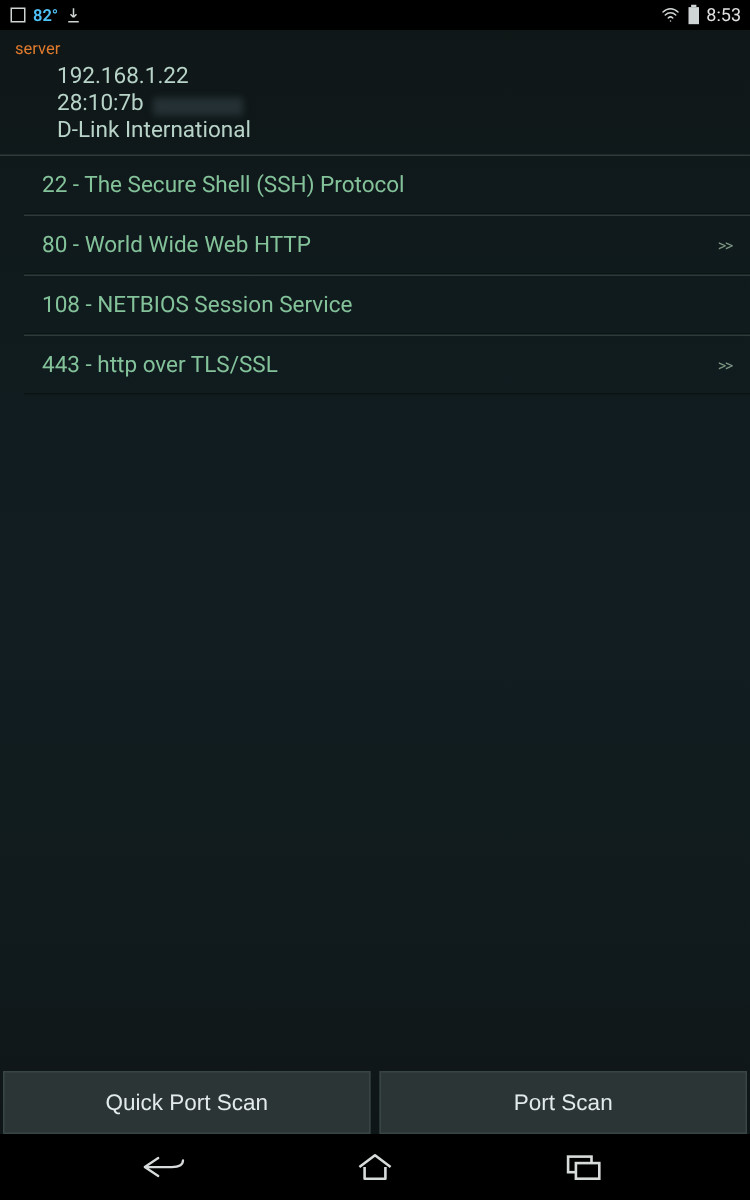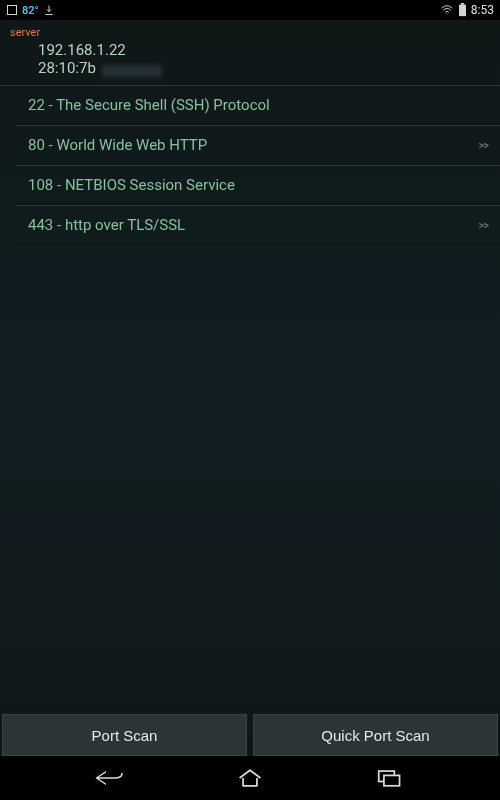--- a/index.html
+++ b/index.html
@@ -115,42 +115,43 @@
   </div>
 
 
   <div class="server-header">
     <div class="name">server</div>
     <div class="line">192.168.1.22</div>
     <div class="line mac">
       <span>28:10:7b</span>
       <span class="redact"></span>
     </div>
+    <div class="line">D-Link International</div>
   </div>
 
   <div class="port-list">
     <div class="port-item">
       <span>22 - The Secure Shell (SSH) Protocol</span>
     </div>
     <div class="port-item">
       <span>80 - World Wide Web HTTP</span>
       <span class="chev">&gt;&gt;</span>
     </div>
     <div class="port-item">
       <span>108 - NETBIOS Session Service</span>
     </div>
     <div class="port-item">
       <span>443 - http over TLS/SSL</span>
       <span class="chev">&gt;&gt;</span>
     </div>
   </div>
 
   <div class="button-row">
+    <button>Quick Port Scan</button>
     <button>Port Scan</button>
-    <button>Quick Port Scan</button>
   </div>
 
   <div class="navbar">
     <div class="navbtn">
       <svg width="30" height="18" viewBox="0 0 40 20">
         <path d="M14 2 L2 10 L14 18 M2 10 H26 Q36 10 36 4" stroke="#d7dbdb" stroke-width="2" fill="none" stroke-linecap="round" stroke-linejoin="round"></path>
       </svg>
     </div>
     <div class="navbtn">
       <svg width="26" height="20" viewBox="0 0 30 22">

